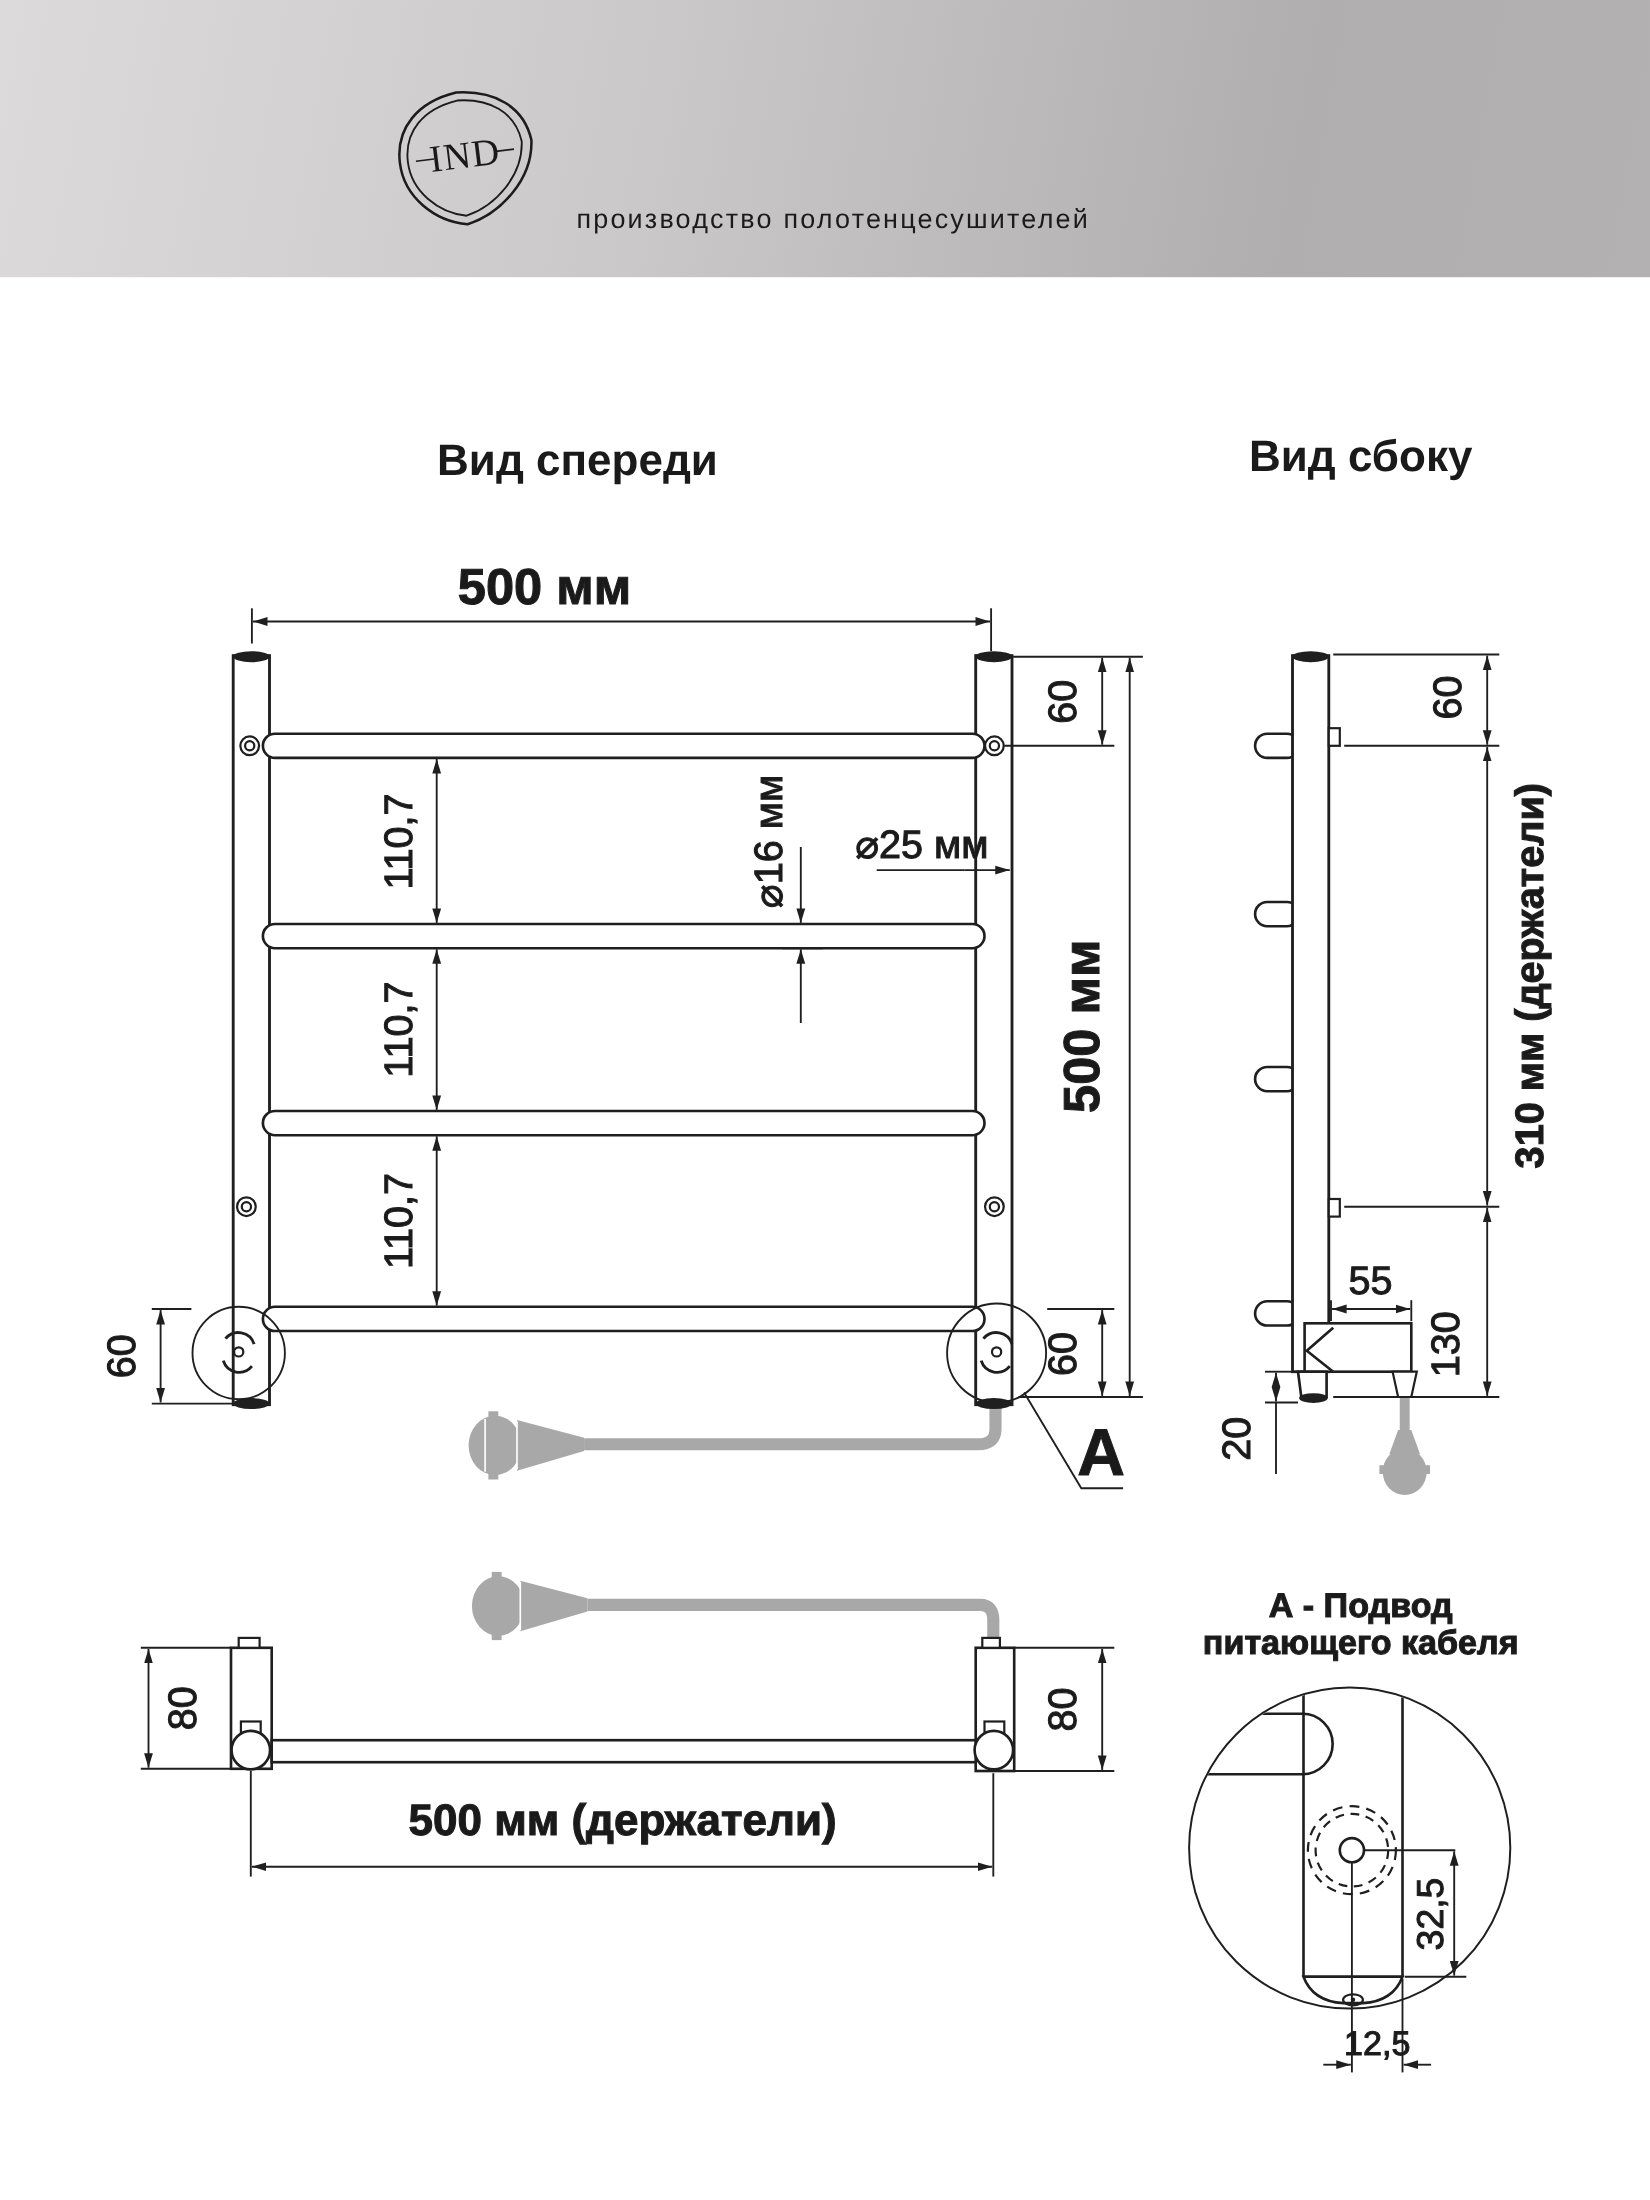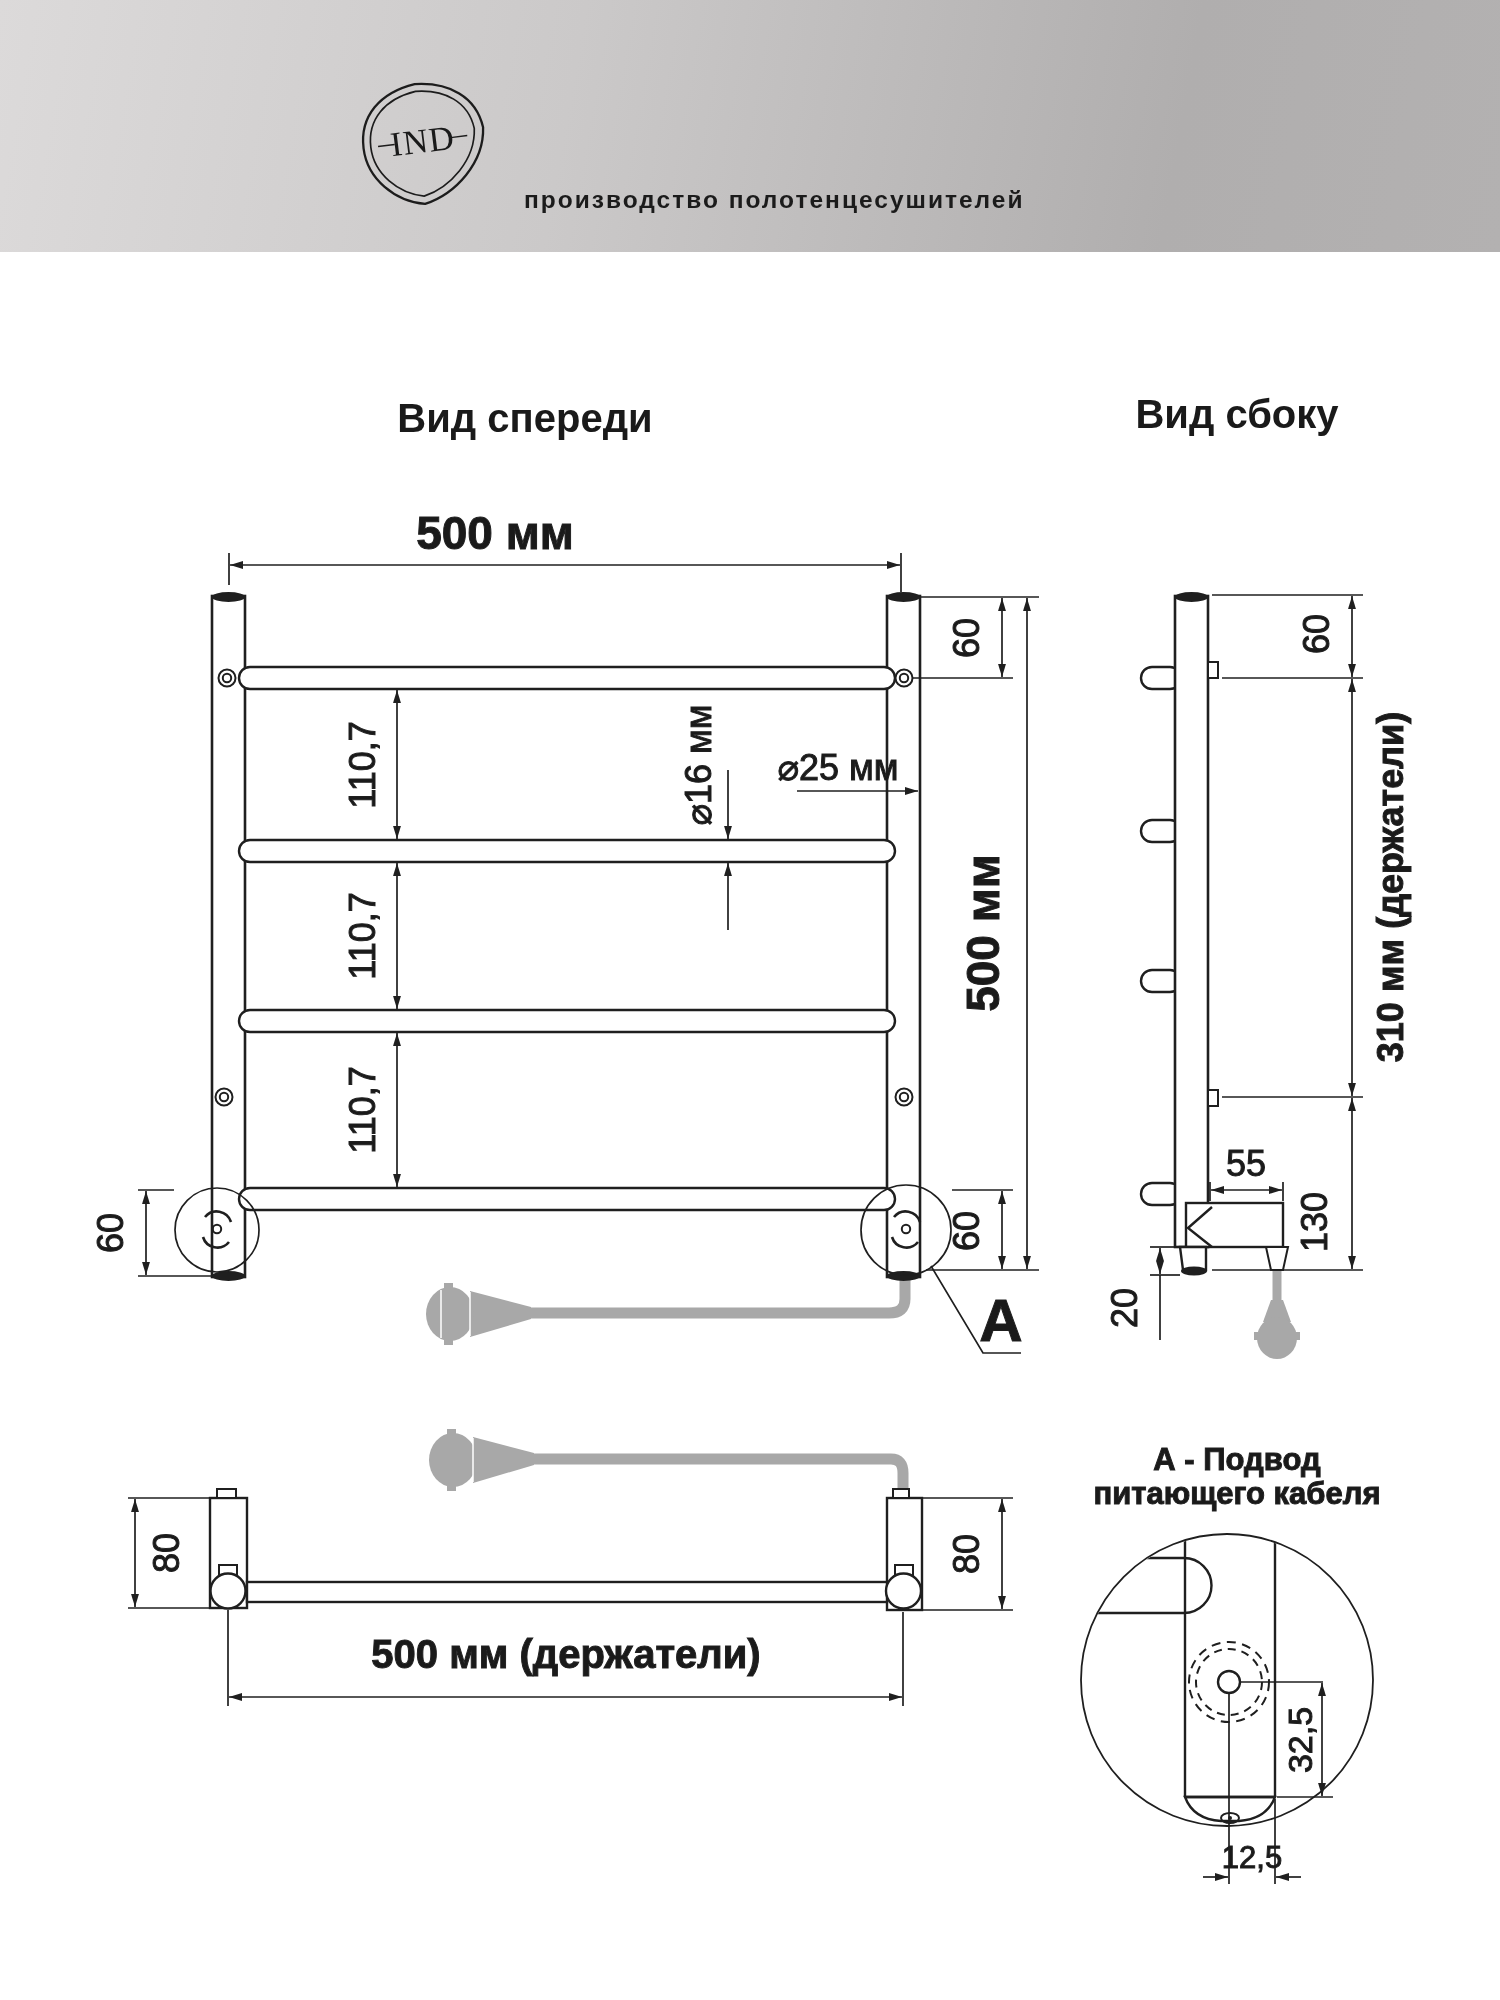--- a/index.html
+++ b/index.html
@@ -9,21 +9,21 @@
   }
   .header{
     position:absolute;left:0;top:0;width:1500px;height:252px;
     background:linear-gradient(100deg,#dcdada 0%,#cbc9c9 38%,#b0aeae 78%,#b3b1b1 100%);
   }
   .brand-name{
     position:absolute;left:521px;top:64px;font-size:136px;font-weight:400;
     letter-spacing:4px;color:#141414;line-height:1;white-space:nowrap;
   }
   .brand-sub{
-    position:absolute;left:524px;top:186px;font-size:24.5px;font-weight:700;
+    position:absolute;left:524px;top:186px;font-size:24.5px;font-weight:400;
     letter-spacing:2px;color:#1b1b1b;white-space:nowrap;text-align:center;
   }
   .logo-svg{position:absolute;left:355px;top:80px;}
   svg text{fill:#1a1a1a;}
   .h-title{font-size:40px;font-weight:700;}
   .dim{font-size:36px;font-weight:400;}
   .dim-sm{font-size:31px;font-weight:400;}
   .dim-b{font-size:46px;font-weight:700;}
   .dim-b2{font-size:40px;font-weight:700;}
   .dim-b3{font-size:36px;font-weight:700;}

